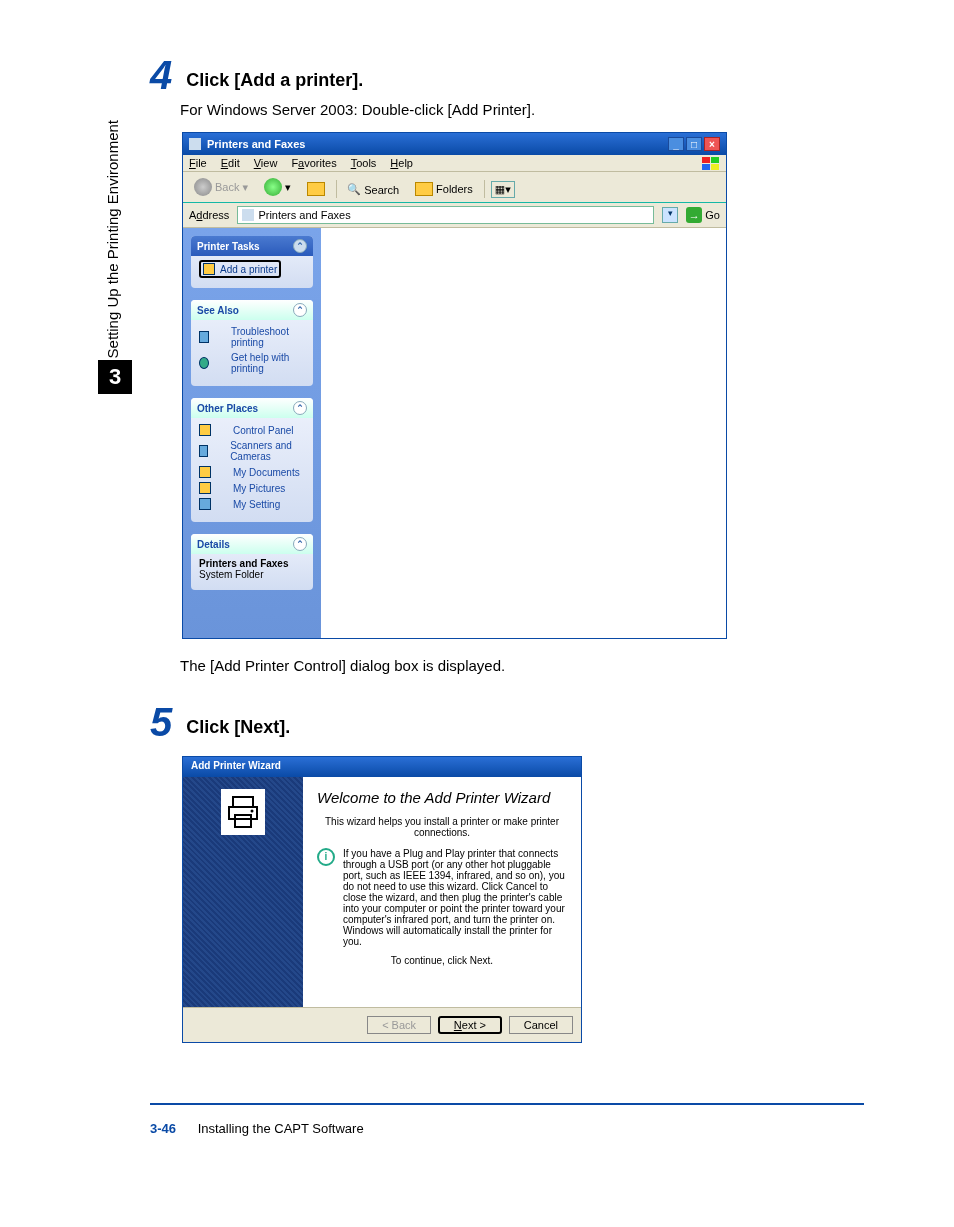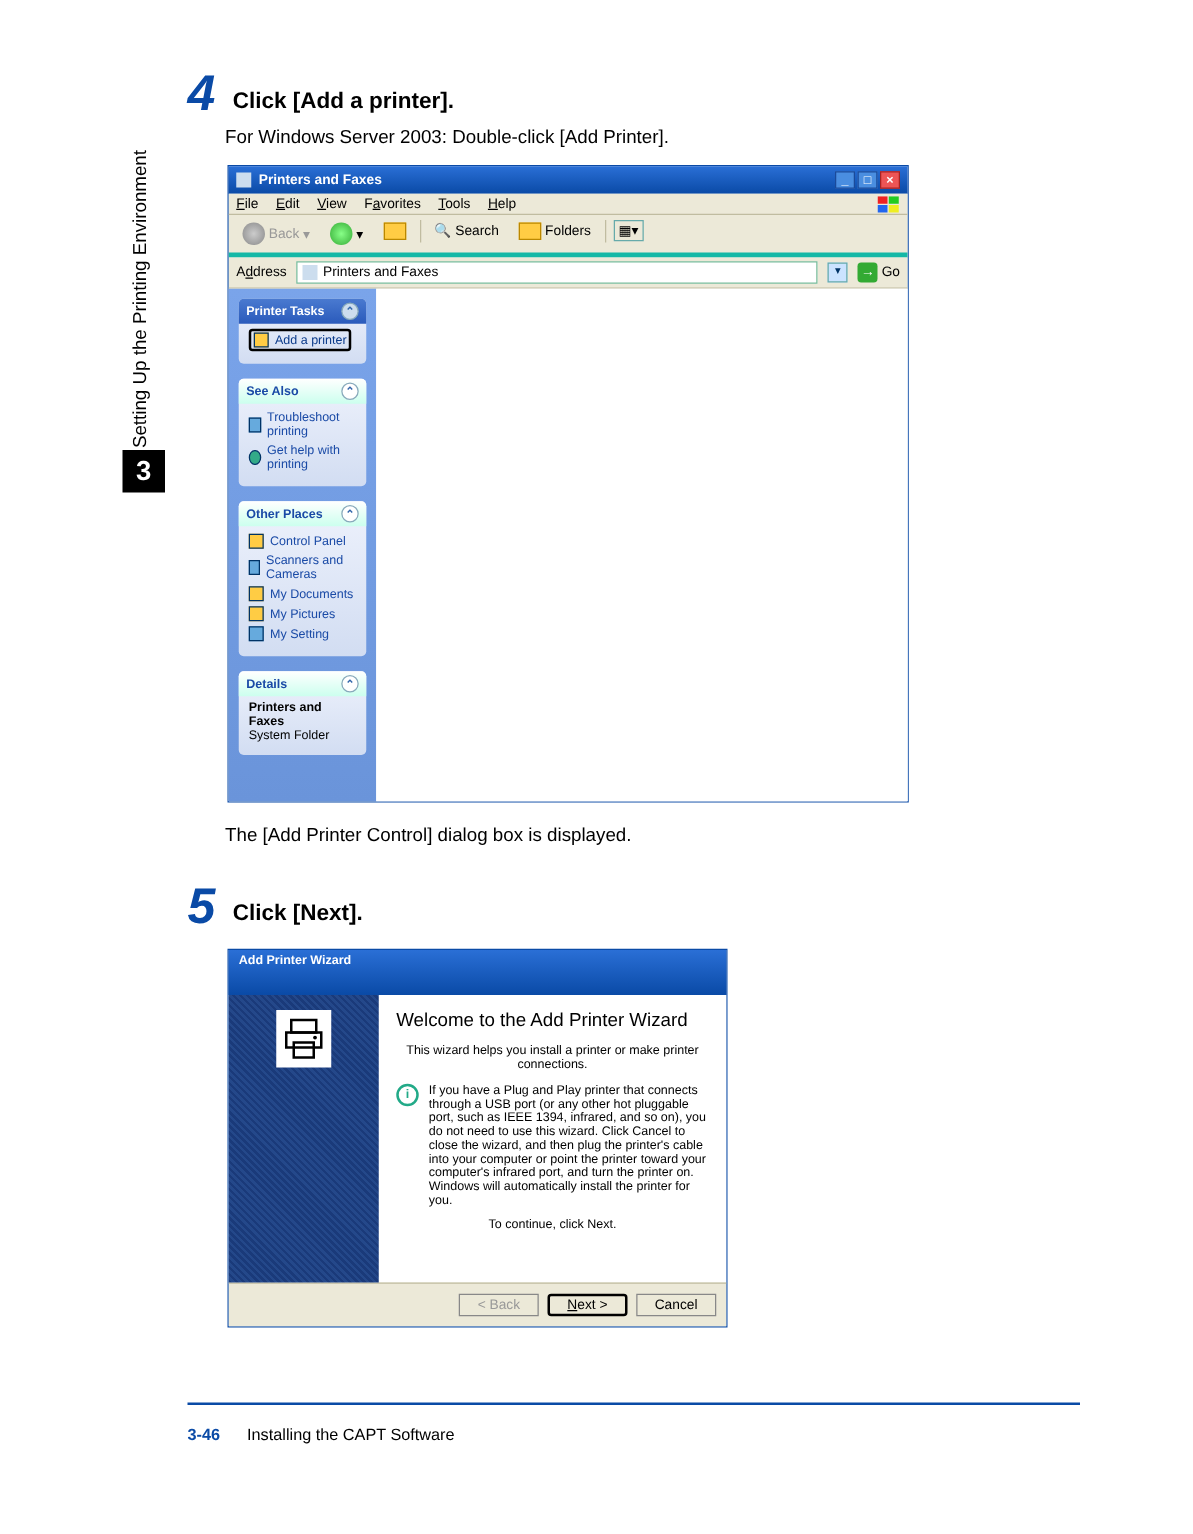--- a/index.html
+++ b/index.html
@@ -70,61 +70,61 @@
     font-weight: bold;
     height: 22px;
   }
   .xp-titlebar .left { display:flex; align-items:center; gap:6px;}
   .xp-tb-icon { width:12px; height:12px; background:#cde; }
   .winbtns { display:flex; gap:2px; }
   .winbtn { width:16px; height:14px; background:#4a8ee0; border:1px solid #1a4a9a; display:flex; align-items:center; justify-content:center; font-size:10px; color:#fff;}
   .winbtn.close { background:#e55; border-color:#a22; }
   .xp-menubar { background:#ece9d8; padding:2px 6px; display:flex; gap:14px; border-bottom:1px solid #c0bca0; position:relative;}
   .xp-menubar .flag { position:absolute; right:6px; width:18px; height:14px; top:2px;}
-  .xp-toolbar { background:#ece9d8; padding:4px 6px; display:flex; align-items:flex-start; gap:6px; border-bottom:4px solid #14b8a6;}
+  .xp-toolbar { background:#ece9d8; padding:4px 6px; display:flex; align-items:flex-end; gap:6px; border-bottom:1px solid #14b8a6;}
   .tbtn { display:flex; align-items:center; gap:3px; padding:2px 5px;}
   .tbtn.dis { color:#999;}
   .circ { width:18px; height:18px; border-radius:50%; display:inline-block;}
   .circ.green { background:radial-gradient(#8f8,#3a3); }
   .circ.gray { background:radial-gradient(#ccc,#888); }
   .foldericon { width:18px; height:14px; background:#fc4; border:1px solid #b80; display:inline-block;}
   .xp-address { background:#ece9d8; padding:3px 6px; display:flex; align-items:center; gap:8px; border-bottom:1px solid #c0bca0;}
   .addr-box { flex:1; background:#fff; border:1px solid #7b9; padding:1px 4px; display:flex; align-items:center; gap:4px; height:18px;}
   .addr-drop { width:16px; height:16px; background:#cbe3ff; border:1px solid #6aa; text-align:center; font-size:9px; color:#036;}
   .gobtn { display:flex; align-items:center; gap:3px;}
   .goarrow { width:16px; height:16px; border-radius:3px; background:#3a3; color:#fff; display:flex; align-items:center; justify-content:center; font-size:11px;}
   .xp-body { display:flex; height:410px; background:#fff;}
-  .xp-side { width:118px; background:linear-gradient(#7aa4ea,#6a94da); padding:8px; color:#0a3a8a;}
+  .xp-side { width:138px; background:linear-gradient(#7aa4ea,#6a94da); padding:8px; color:#0a3a8a;}
   .xp-panel { background:linear-gradient(#eef2fc,#d2ddf2); border-radius:4px; margin-bottom:12px; padding-bottom:6px; font-size:10px;}
   .xp-panel-hdr { background:linear-gradient(#fff,#cfe); color:#1a4aa6; font-weight:bold; padding:3px 6px; display:flex; justify-content:space-between; align-items:center; border-radius:4px 4px 0 0;}
   .xp-panel-hdr.dark { background:linear-gradient(#4a7ad0,#2a5abb); color:#fff;}
   .xp-panel-body { padding:4px 8px;}
-  .xp-panel-item { color:#1a4aa6; padding:2px 0; display:flex; align-items:center; gap:5px;}
+  .xp-panel-item { color:#1a4aa6; padding:2px 0; display:flex; align-items:center; gap:22px;}
   .miniicon { width:12px; height:12px; display:inline-block; background:#6ad; border:1px solid #036;}
   .collapse { width:14px; height:14px; border-radius:50%; background:#fff; border:1px solid #8ab; font-size:9px; text-align:center; line-height:12px; color:#36a;}
   .collapse.onblue { background:#cde; }
   .highlight-box { border:2px solid #000; border-radius:3px; padding:1px 2px; display:inline-flex; align-items:center; gap:5px;}
   .xp-content { flex:1; background:#fff;}
 
   
   .wizard {
     width: 400px;
     border: 1px solid #0a4aa6;
     font-family: "Tahoma", sans-serif;
     font-size: 10px;
   }
   .wiz-titlebar {
     background: linear-gradient(#2a6fd6,#0a4aa6);
-    color:#fff; font-weight:bold; padding:3px 8px; height:36px;
+    color:#fff; font-weight:bold; padding:3px 8px; height:20px;
   }
   .wiz-body { display:flex; background:#fff;}
   .wiz-side { width:120px; height:230px; background: repeating-linear-gradient(45deg,#1a3a7a,#1a3a7a 2px,#24488a 2px,#24488a 4px); display:flex; align-items:flex-start; justify-content:center; padding-top:12px;}
   .wiz-side-inner { width:44px; height:46px; background:#fff; display:flex; align-items:center; justify-content:center;}
   .wiz-main { flex:1; padding:12px 14px;}
-  .wiz-h { font-size:15px; font-family:Arial; margin-bottom:10px;}
+  .wiz-h { font-size:15px; font-family:Arial; margin-bottom:10px;font-style:italic;}
   .wiz-p { font-size:10px; margin-bottom:10px;text-align:center;}
   .wiz-info { display:flex; gap:8px; margin-bottom:8px;}
   .wiz-info-icon { width:18px; height:18px; border-radius:50%; background:#fff; border:2px solid #2a8; color:#2a8; font-weight:bold; text-align:center; line-height:14px; flex-shrink:0;}
   .wiz-footer { background:#ece9d8; border-top:1px solid #c0bca0; padding:8px; text-align:right;}
   .wiz-btn { display:inline-block; border:1px solid #888; background:#ece9d8; padding:2px 14px; margin-left:4px; font-size:11px;}
   .wiz-btn.dis { color:#999; }
   .wiz-btn.focus { border:2px solid #000; border-radius:3px; padding:1px 14px;}
   u.mn { text-decoration: underline; }
   svg.printer-svg { width:32px; height:34px;}
 </style>

